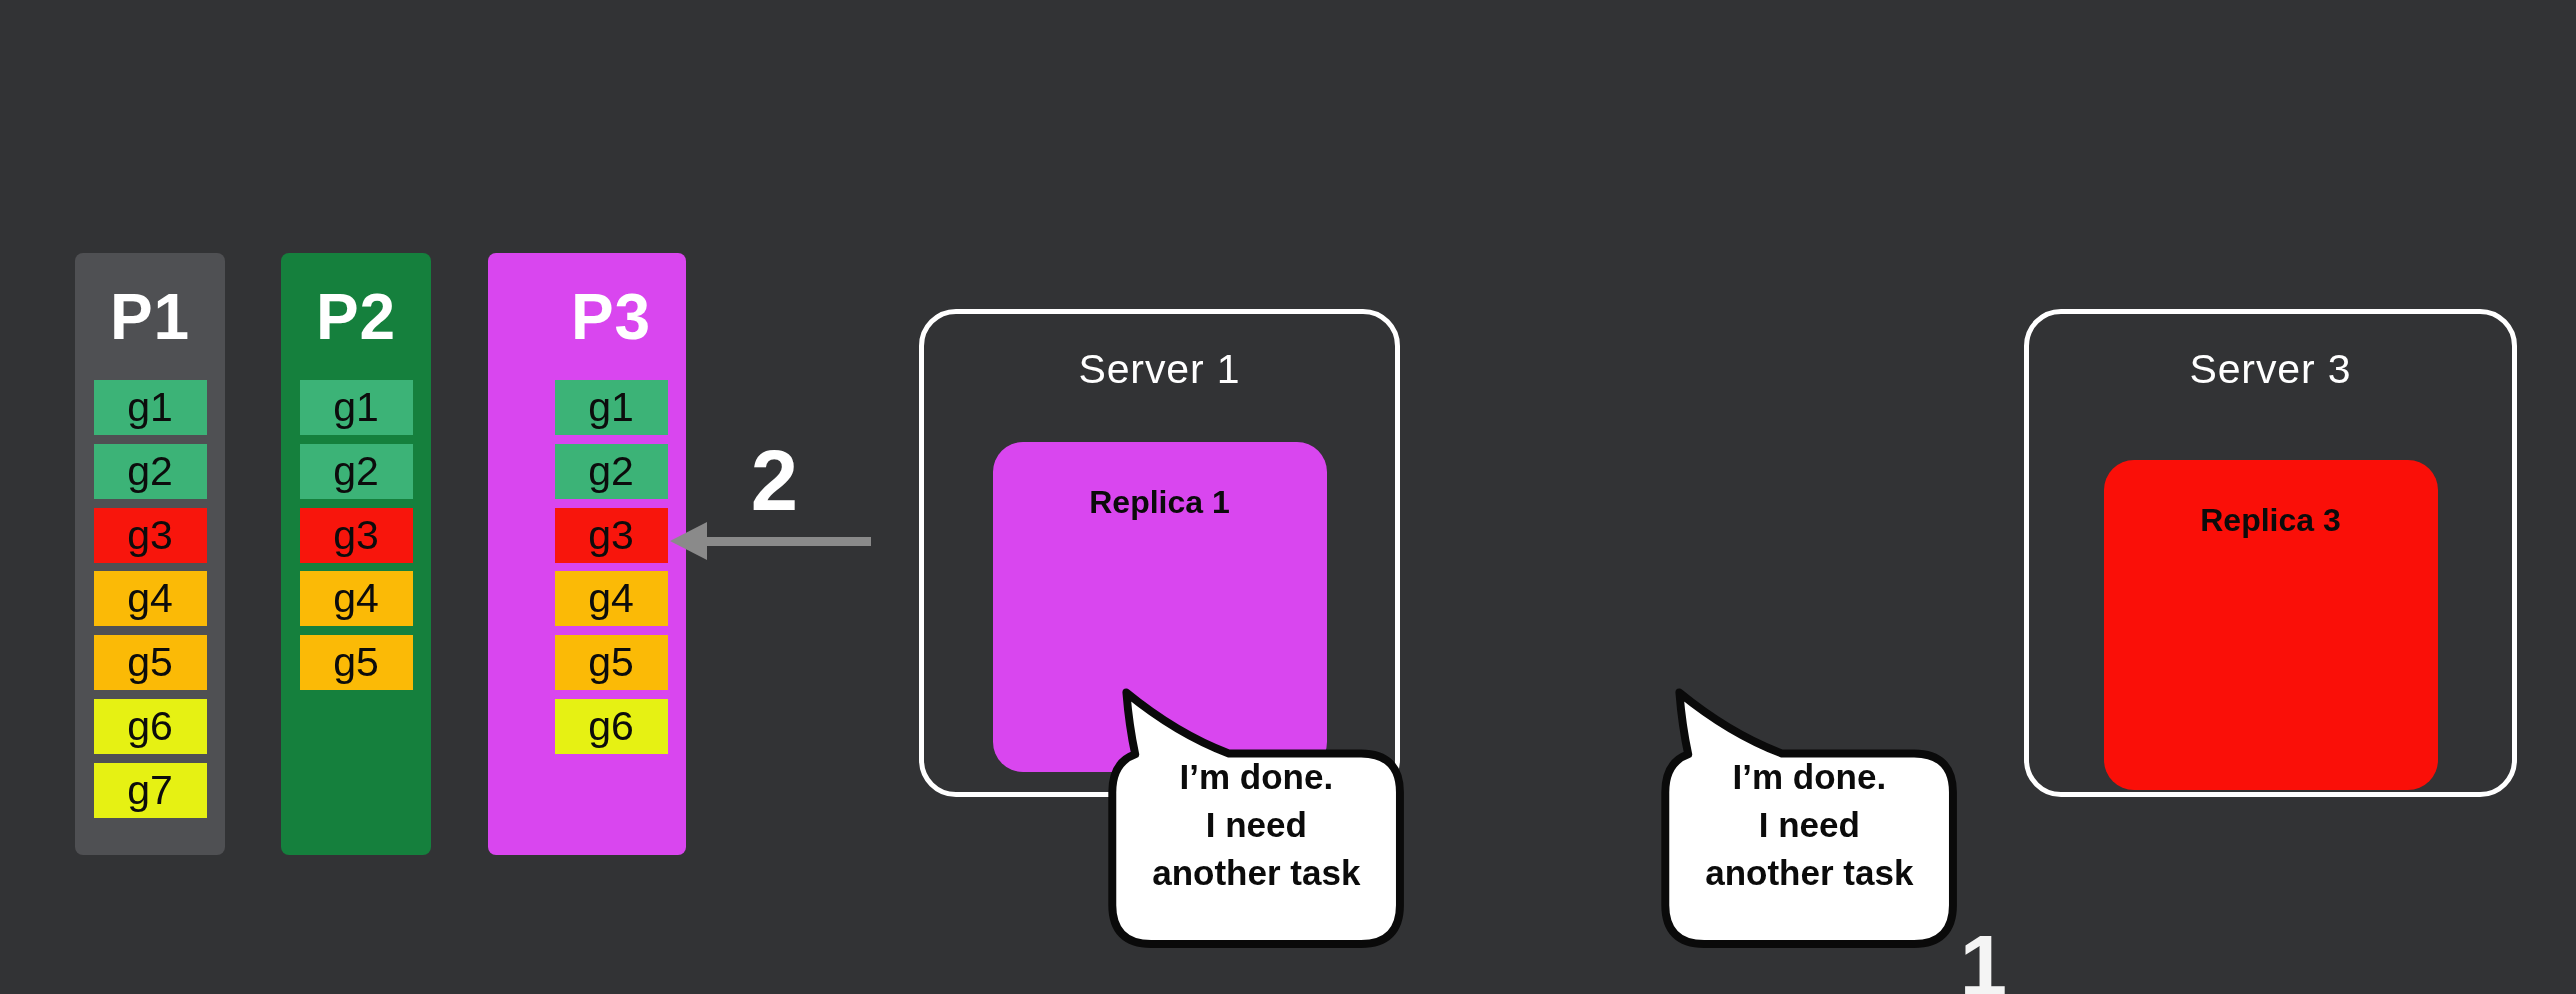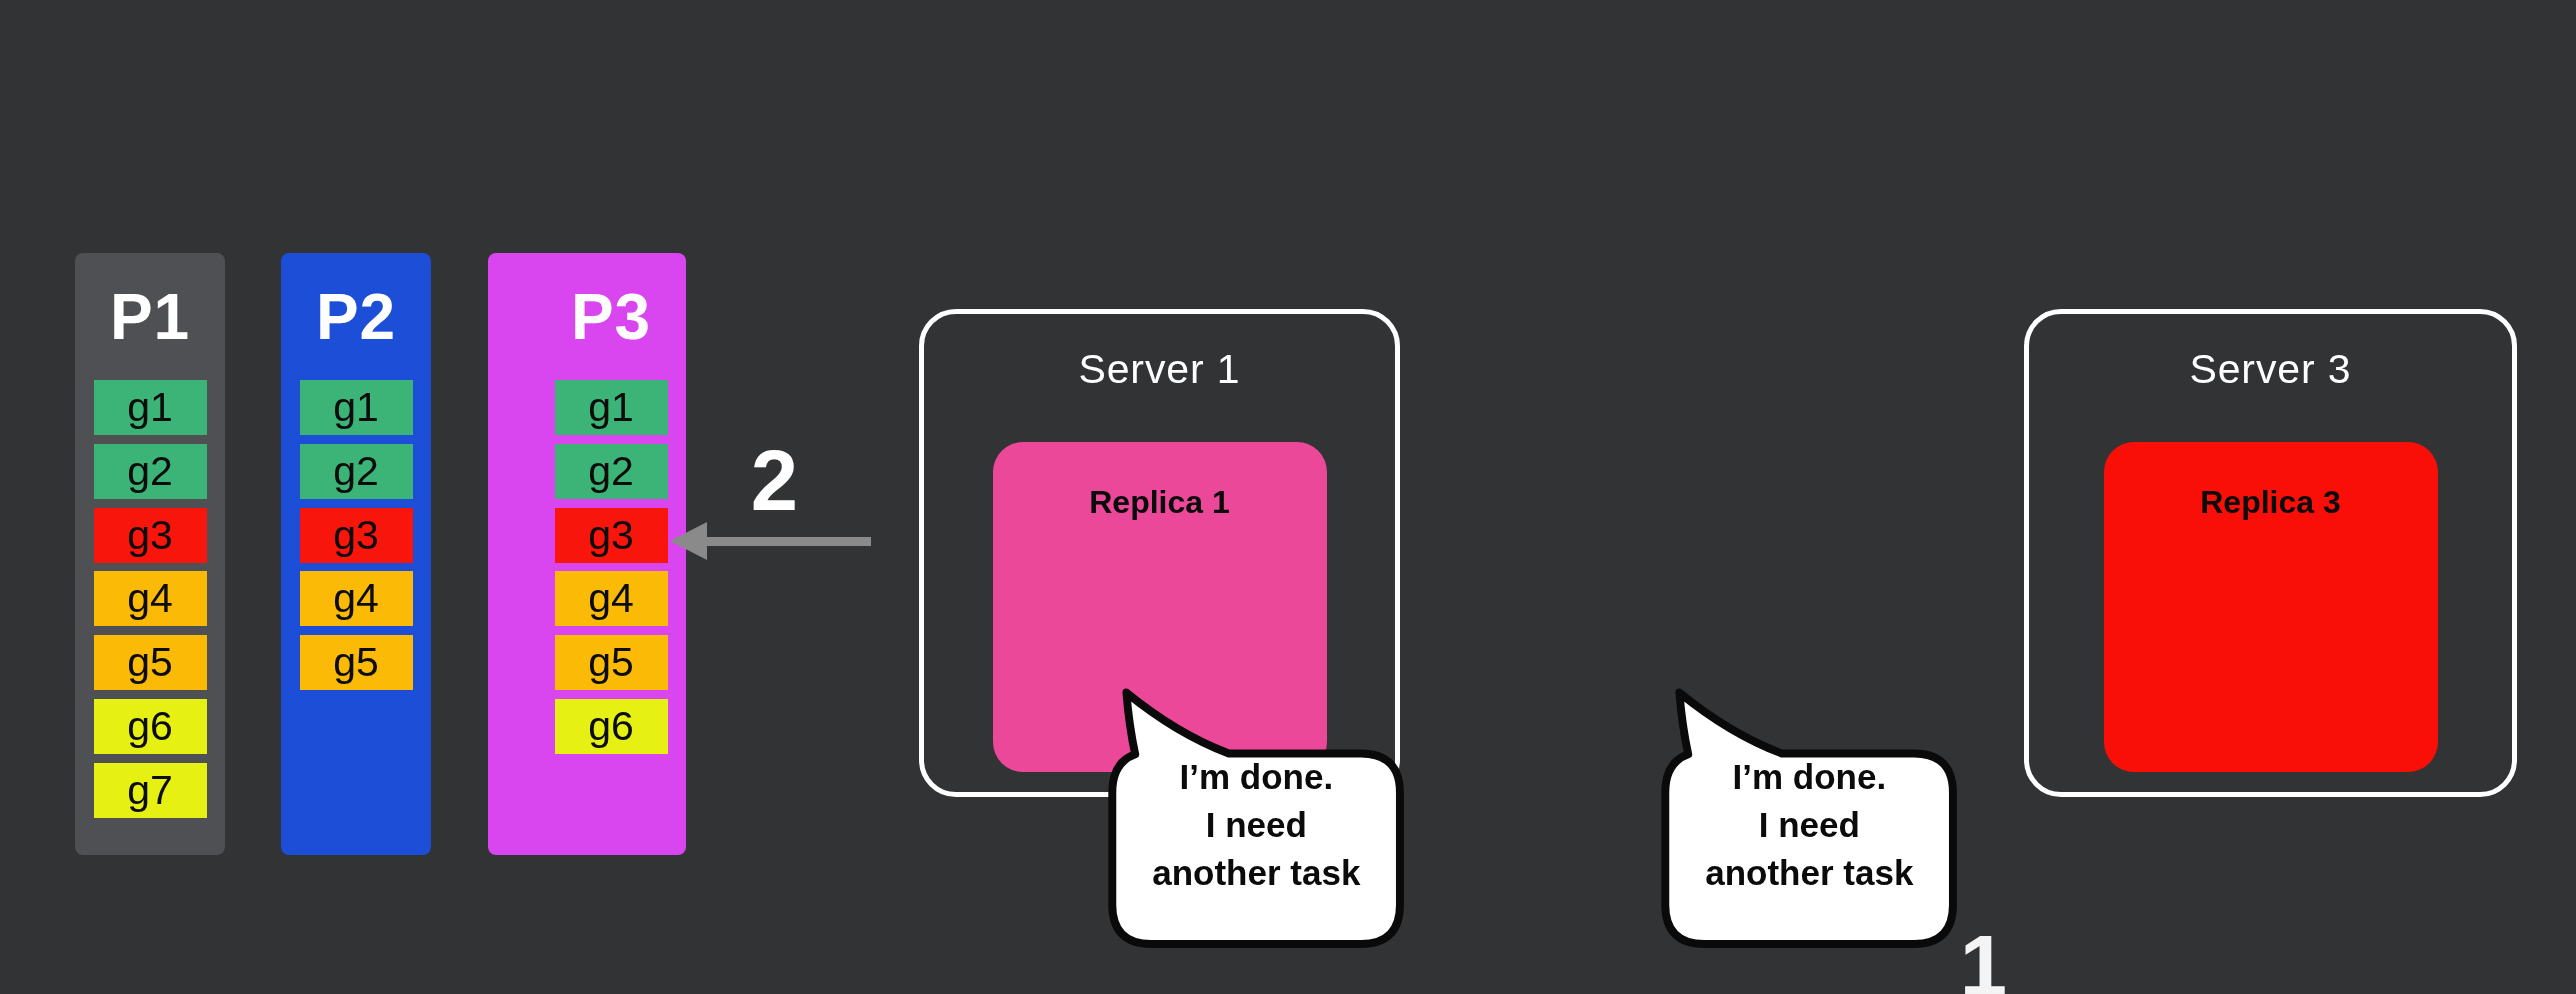--- a/index.html
+++ b/index.html
@@ -74,21 +74,21 @@
       <div class="cell" style="background: rgb(60, 179, 119);">g1</div>
       <div class="cell" style="background: rgb(60, 179, 119);">g2</div>
       <div class="cell" style="background: rgb(248, 21, 12);">g3</div>
       <div class="cell" style="background: rgb(251, 186, 6);">g4</div>
       <div class="cell" style="background: rgb(251, 186, 6);">g5</div>
       <div class="cell" style="background: rgb(230, 241, 19);">g6</div>
       <div class="cell" style="background: rgb(230, 241, 19);">g7</div>
     </div>
   </div>
 
-  <div class="pcol" style="left: 281px; background: #1d4ed8;">
+  <div class="pcol" style="left: 281px; background: #15803d;">
     <div class="ptitle">P2</div>
     <div>
       <div class="cell" style="background: rgb(60, 179, 119);">g1</div>
       <div class="cell" style="background: rgb(60, 179, 119);">g2</div>
       <div class="cell" style="background: rgb(248, 21, 12);">g3</div>
       <div class="cell" style="background: rgb(251, 186, 6);">g4</div>
       <div class="cell" style="background: rgb(251, 186, 6);">g5</div>
     </div>
   </div>
 
@@ -103,29 +103,29 @@
       <div class="cell" style="background: rgb(230, 241, 19);">g6</div>
     </div>
   </div>
 
   <div class="arrow-label">2</div>
   <div class="arrow-shaft" style="background: rgb(138, 138, 138);"></div>
   <div class="arrow-head" style="border-right-color:#8A8A8A"></div>
 
   <div class="server" style="left:919px;width:481px">
     <div class="stitle">Server 1</div>
-    <div class="replica" style="background: #ec4899;">
+    <div class="replica" style="background: #d946ef;">
       <div class="rlabel">Replica 1</div>
     </div>
   </div>
 
 
   <div class="server" style="left:2024px;width:493px">
     <div class="stitle">Server 3</div>
-    <div class="replica" style="background: rgb(250, 15, 8);">
+    <div class="replica" style="background: rgb(250, 15, 8); margin-top: 18px;">
       <div class="rlabel">Replica 3</div>
     </div>
   </div>
 
   <div class="bubble" style="left:1107px">
     <svg width="300" height="265" viewBox="0 0 340 300">
       <path d="M 22 5 C 55 32 96 58 138 74 L 288 74 C 317 74 332 89 332 118 L 332 246 C 332 275 317 290 288 290 L 50 290 C 21 290 6 275 6 246 L 6 118 C 6 96 15 81 32 75 C 27 52 24 30 22 5 Z" fill="#ffffff" stroke="#0a0a0a" stroke-width="9" stroke-linejoin="round"></path>
     </svg>
     <div class="btext">
       <span>I’m done.</span>

